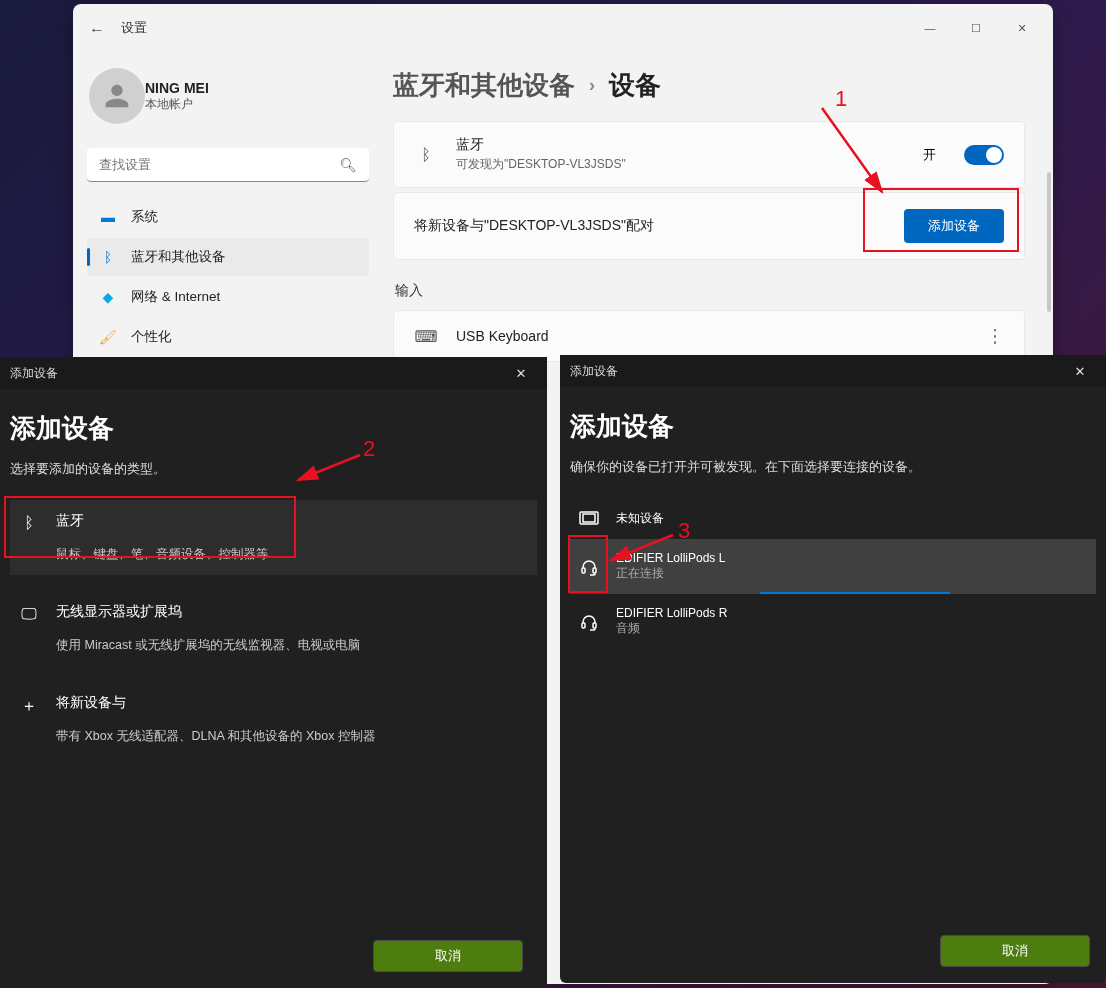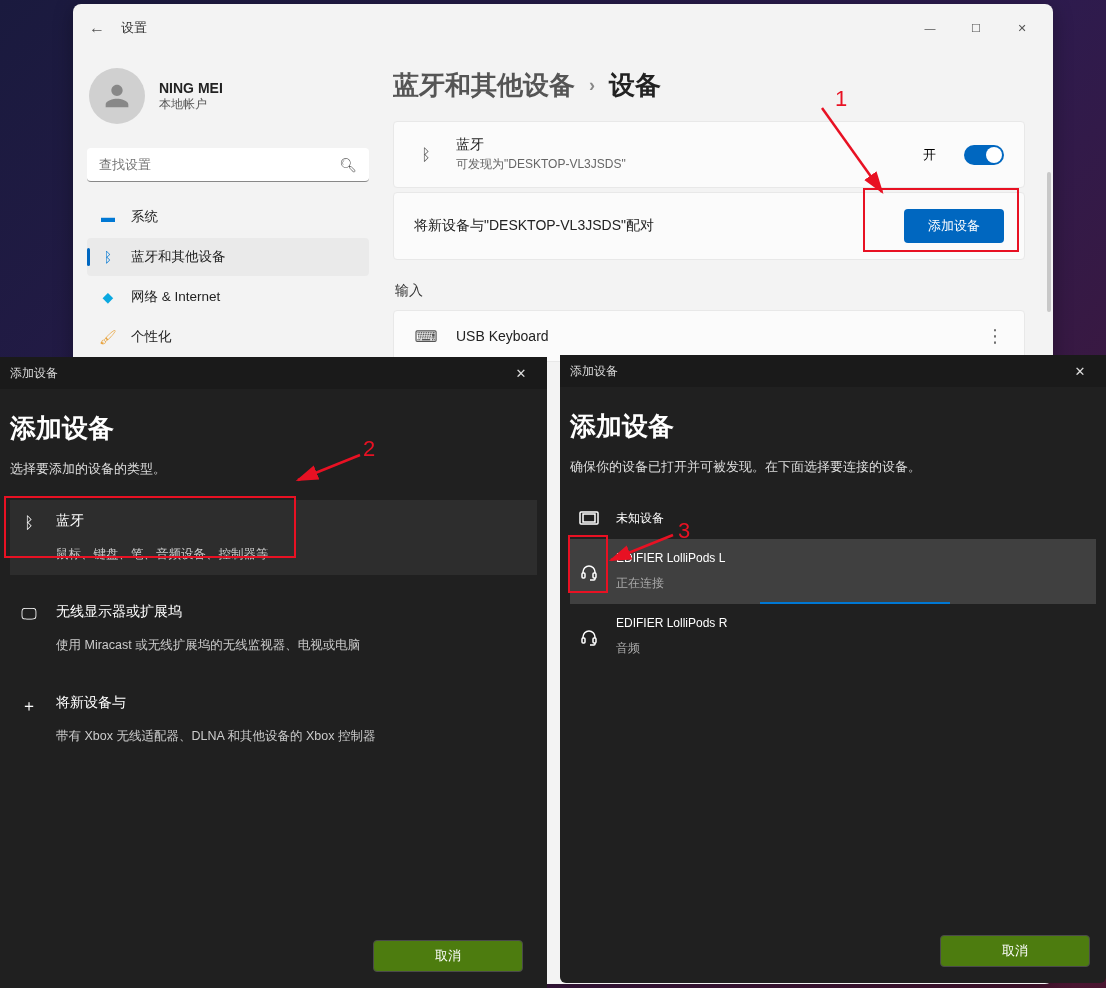--- a/index.html
+++ b/index.html
@@ -8,21 +8,21 @@
   
   .settings-window { position: absolute; left: 73px; top: 4px; width: 980px; height: 980px; background: #f3f3f3; border-radius: 8px; box-shadow: 0 4px 20px rgba(0,0,0,0.3); }
   .titlebar { height: 48px; display: flex; align-items: center; padding: 0 8px; }
   .back-btn { width: 32px; height: 32px; display: flex; align-items: center; justify-content: center; font-size: 16px; color: #555; cursor: pointer; }
   .window-title { font-size: 13px; color: #333; margin-left: 8px; }
   .win-controls { margin-left: auto; display: flex; }
   .win-btn { width: 46px; height: 32px; display: flex; align-items: center; justify-content: center; font-size: 11px; color: #555; cursor: pointer; }
   
   .content { display: flex; height: calc(100% - 48px); }
   .sidebar { width: 310px; padding: 8px 14px; }
-  .user-row { display: flex; align-items: center; gap: 14px; padding: 8px 0 16px 2px; }
+  .user-row { display: flex; align-items: center; padding: 8px 0 16px 2px; }
   .avatar { width: 56px; height: 56px; border-radius: 50%; background: #d0d0d0; display: flex; align-items: center; justify-content: center; }
   .avatar svg { width: 34px; height: 34px; fill: #888; }
   .user-name { font-size: 14px; font-weight: 600; color: #222; }
   .user-sub { font-size: 12px; color: #555; }
   
   .search-box { position: relative; margin: 8px 0 16px 0; }
   .search-box input { width: 100%; height: 34px; border: none; border-bottom: 1px solid #888; background: #fff; padding: 0 36px 0 12px; font-size: 13px; border-radius: 4px; }
   .search-box .sicon { position: absolute; right: 12px; top: 9px; color: #555; font-size: 14px; }
   
   .nav-item { display: flex; align-items: center; gap: 14px; height: 38px; padding: 0 12px; border-radius: 4px; font-size: 13.5px; color: #222; cursor: pointer; margin-bottom: 2px; }
@@ -74,21 +74,21 @@
   .type-icon { width: 22px; display: flex; justify-content: center; padding-top: 2px; color: #fff; }
   .type-title { font-size: 14px; color: #fff; }
   .type-desc { font-size: 12.5px; color: #ccc; margin-top: 16px; }
   .red-box2 { border: 2px solid #e81123; position: absolute; pointer-events: none; }
   
   .device-item { display: flex; align-items: center; gap: 16px; padding: 12px 8px; cursor: pointer; }
   .device-item.selected { background: #404040; position: relative; }
   .progress { position: absolute; bottom: 0; left: 190px; width: 190px; height: 2px; background: #0078d4; }
   .dev-icon { width: 22px; display: flex; justify-content: center; color: #fff; }
   .dev-title { font-size: 12px; }
-  .dev-sub { font-size: 12px; color: #aaa; margin-top: 10px; }
+  .dev-sub { font-size: 12px; color: #aaa; margin-top: 0; }
   
   .dlg-footer { position: absolute; bottom: 16px; right: 16px; width: 150px; }
   .dlg-footer-left { position: absolute; bottom: 16px; right: 24px; width: 150px; }
   .cancel-btn { width: 100%; height: 32px; background: #4d7c0f; color: #fff; border: 1px solid #4a4a4a; border-radius: 4px; font-size: 13px; cursor: pointer; }
 </style>
 </head>
 <body>
 
 <div class="settings-window">
   <div class="titlebar">

